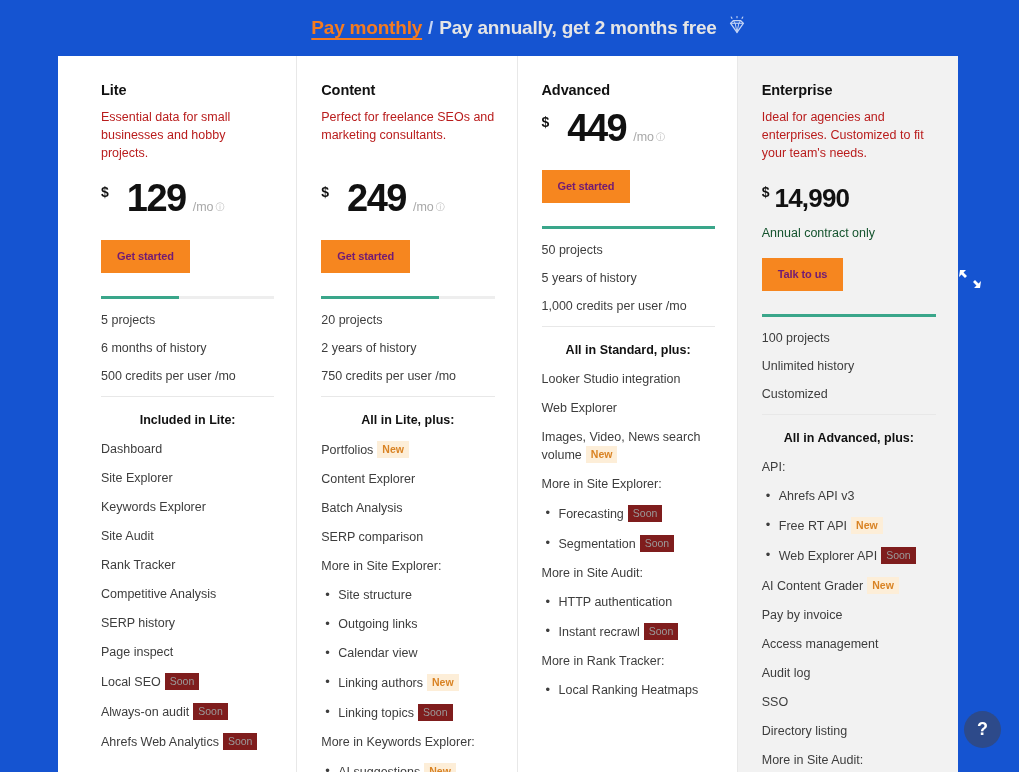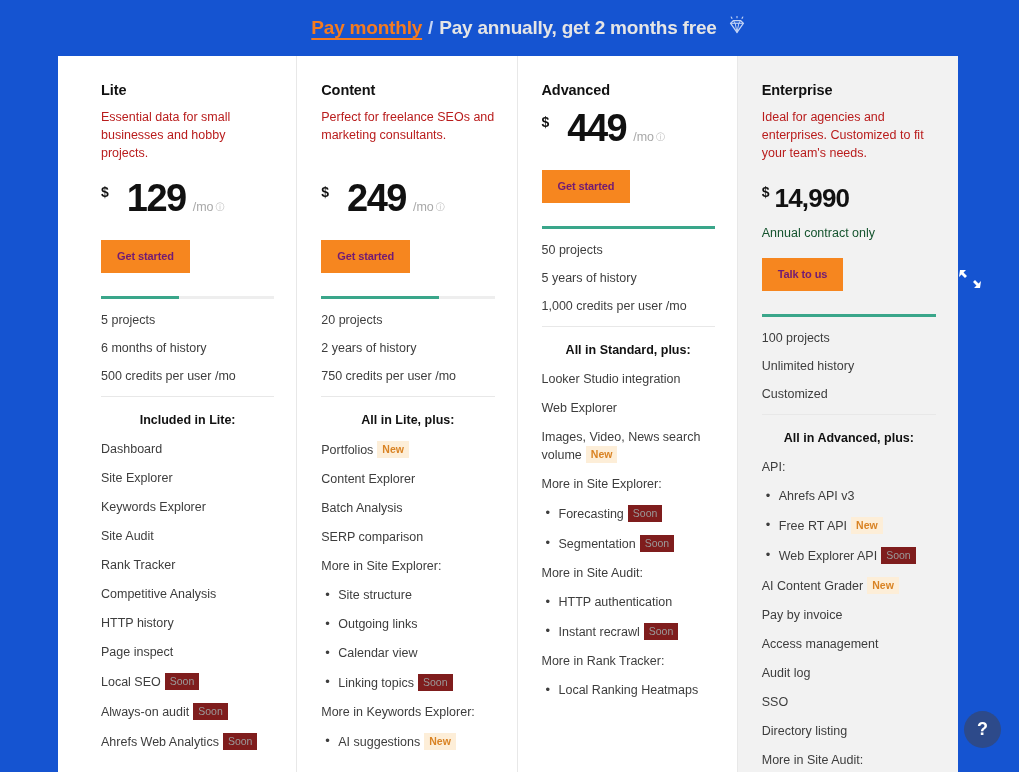--- a/index.html
+++ b/index.html
@@ -249,21 +249,21 @@
         <div class="quota">5 projects</div>
         <div class="quota">6 months of history</div>
         <div class="quota">500 credits per user /mo</div>
       </div><div class="divider"></div><div class="section-head">Included in Lite:</div><div>
         <div class="feat group"><span>Dashboard</span></div>
         <div class="feat group"><span>Site Explorer</span></div>
         <div class="feat group"><span>Keywords Explorer</span></div>
         <div class="feat group"><span>Site Audit</span></div>
         <div class="feat group"><span>Rank Tracker</span></div>
         <div class="feat group"><span>Competitive Analysis</span></div>
-        <div class="feat group"><span>HTTP history</span></div>
+        <div class="feat group"><span>SERP history</span></div>
         <div class="feat group"><span>Page inspect</span></div>
         <div class="feat group"><span>Local SEO</span><span class="badge badge-soon">Soon</span></div>
         <div class="feat group"><span>Always-on audit</span><span class="badge badge-soon">Soon</span></div>
         <div class="feat group"><span>Ahrefs Web Analytics</span><span class="badge badge-soon">Soon</span></div>
       </div></div>
     <div class="plan-col"><div class="plan-name">Content</div><div class="plan-desc">Perfect for freelance SEOs and marketing consultants.</div><div class="price-row">
         <span class="currency">$</span>
         <span class="amount">249</span>
         <span class="period"><span>/mo</span><span class="info-dot">ⓘ</span></span>
       </div><button class="cta">Get started</button><div class="meter">
@@ -274,20 +274,21 @@
         <div class="quota">750 credits per user /mo</div>
       </div><div class="divider"></div><div class="section-head">All in Lite, plus:</div><div>
         <div class="feat group"><span>Portfolios</span><span class="badge badge-new">New</span></div>
         <div class="feat group"><span>Content Explorer</span></div>
         <div class="feat group"><span>Batch Analysis</span></div>
         <div class="feat group"><span>SERP comparison</span></div>
         <div class="feat group"><span>More in Site Explorer:</span></div>
         <div class="feat sub"><span>Site structure</span></div>
         <div class="feat sub"><span>Outgoing links</span></div>
         <div class="feat sub"><span>Calendar view</span></div>
+        <div class="feat sub"><span>Linking authors</span><span class="badge badge-new">New</span></div>
         <div class="feat sub"><span>Linking topics</span><span class="badge badge-soon">Soon</span></div>
         <div class="feat group"><span>More in Keywords Explorer:</span></div>
         <div class="feat sub"><span>AI suggestions</span><span class="badge badge-new">New</span></div>
       </div></div>
     <div class="plan-col"><div class="plan-name">Advanced</div><div class="price-row">
         <span class="currency">$</span>
         <span class="amount">449</span>
         <span class="period"><span>/mo</span><span class="info-dot">ⓘ</span></span>
       </div><button class="cta">Get started</button><div class="meter">
         <div class="meter-fill" style="width:100%"></div>

